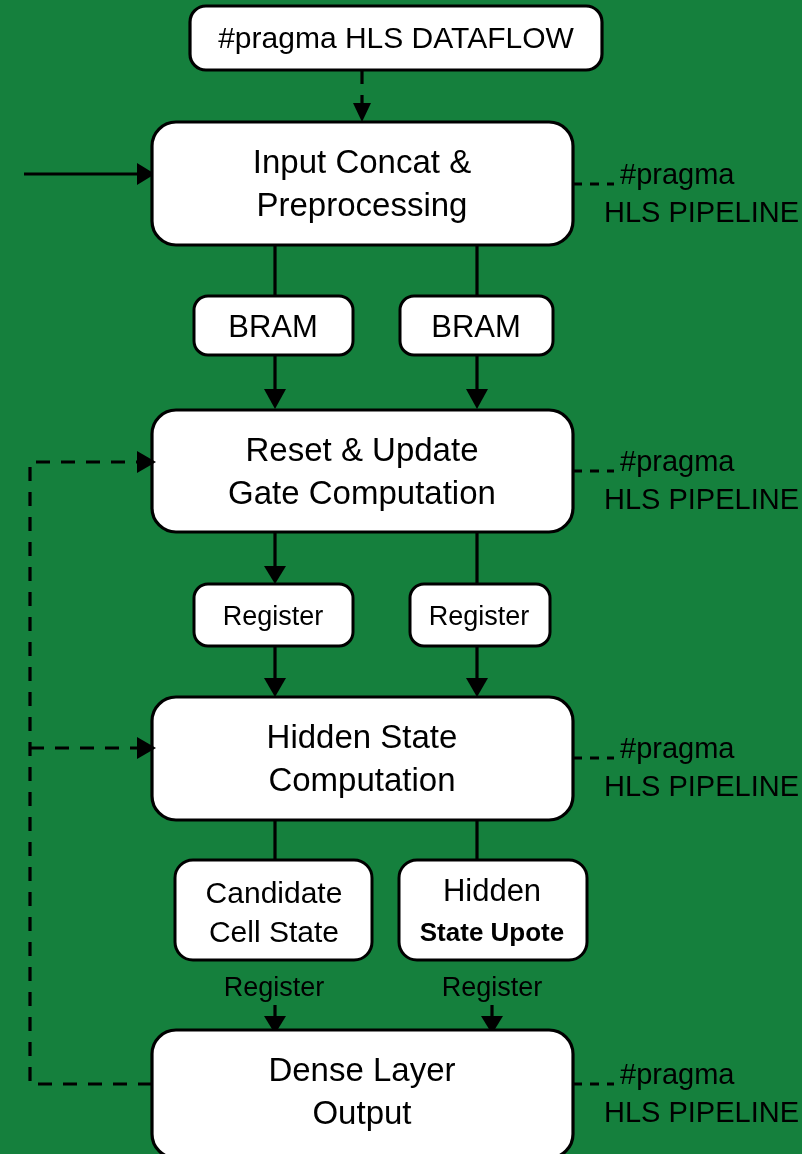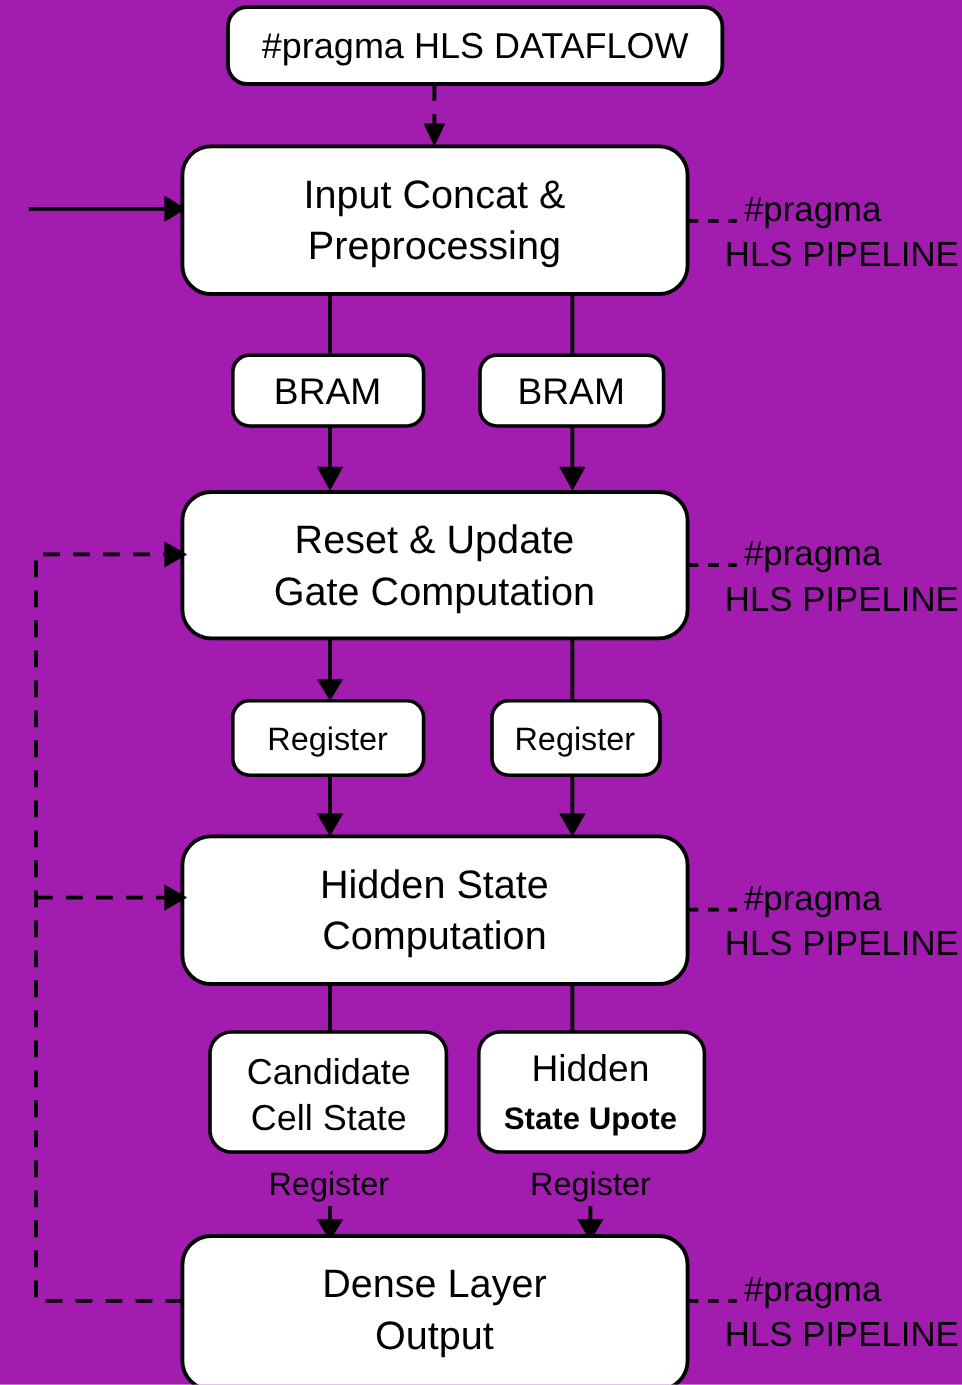--- a/index.html
+++ b/index.html
@@ -10,21 +10,21 @@
   body {
     width: 802px;
     height: 1154px;
     overflow: hidden;
     font-family: "Liberation Sans", sans-serif;
   }
   #diagram-root {
     position: relative;
     width: 802px;
     height: 1154px;
-    background: #a21caf;
+    background: #15803d;
   }
   svg#flow {
     display: block;
     width: 802px;
     height: 1154px;
   }
   .box-shape {
     fill: #ffffff;
     stroke: #000000;
     stroke-width: 3.2;

